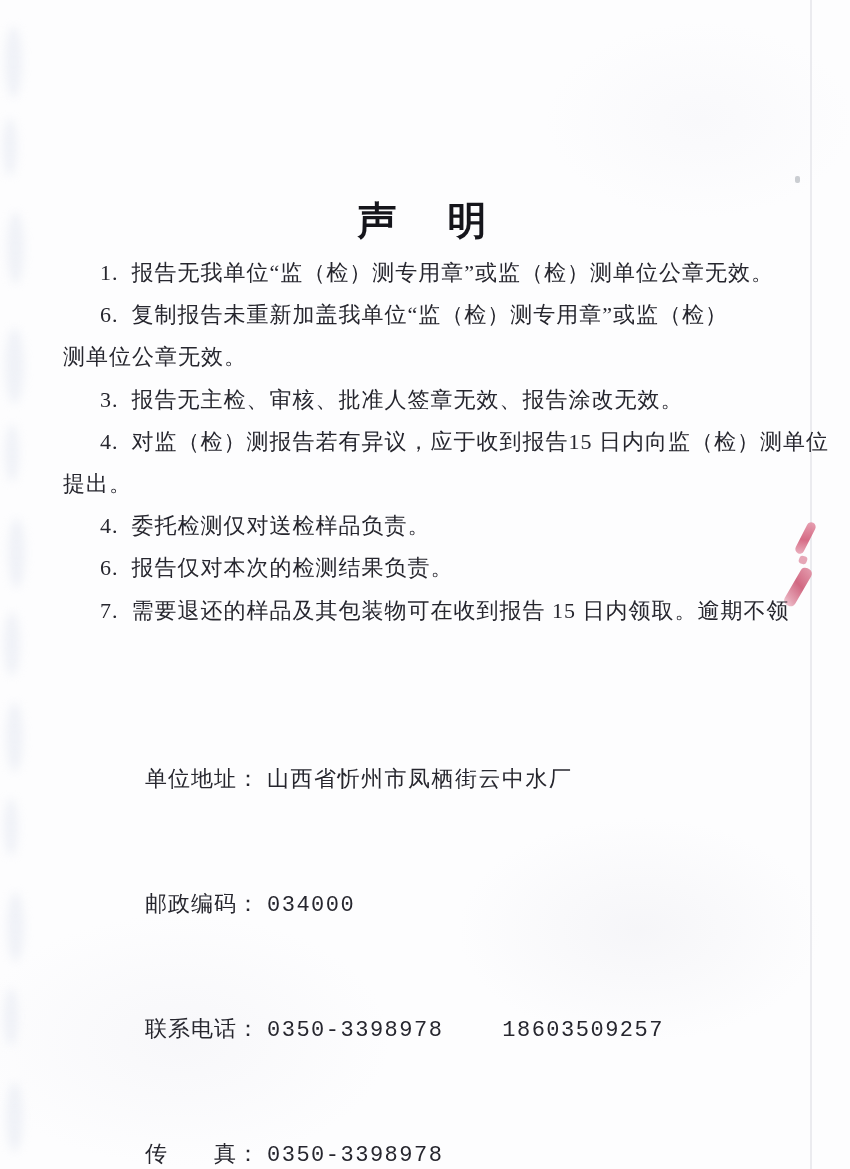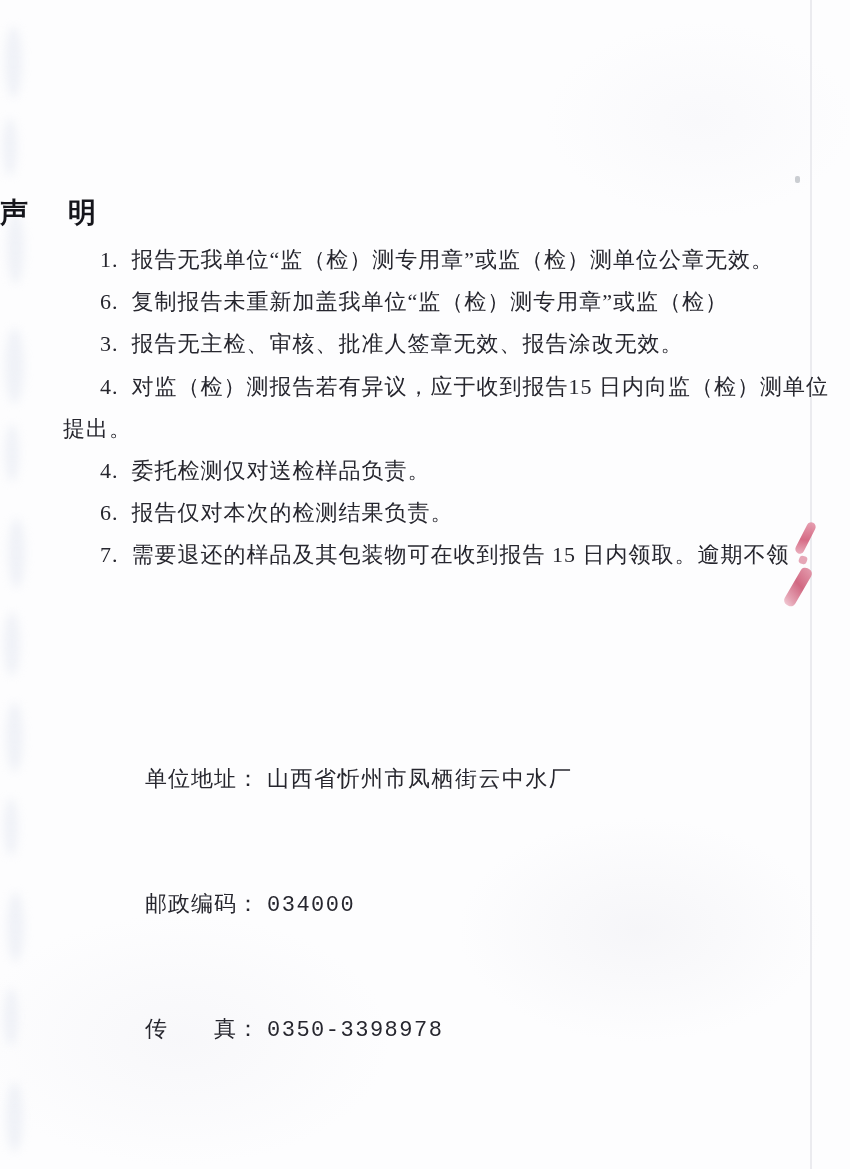--- a/index.html
+++ b/index.html
@@ -11,26 +11,26 @@
     background-image:
       radial-gradient(ellipse 260px 160px at 640px 930px, rgba(240,240,244,.55) 0%, rgba(240,240,244,0) 70%),
       radial-gradient(ellipse 300px 180px at 180px 1040px, rgba(242,242,246,.5) 0%, rgba(242,242,246,0) 70%),
       radial-gradient(ellipse 220px 140px at 700px 120px, rgba(244,244,248,.45) 0%, rgba(244,244,248,0) 70%);
     overflow:hidden;
     font-family:"Liberation Serif","DejaVu Serif",serif;
     color:#23232b;
   }
   .title{
     position:absolute;top:194px;left:0;width:100%;
-    margin:0;text-align:left;
+    margin:0;text-align:center;
     font-family:"Liberation Sans","DejaVu Sans",sans-serif;
-    font-size:28px;font-weight:bold;letter-spacing:6px;
+    font-size:39px;font-weight:bold;letter-spacing:6px;
     color:#15151b;
   }
-  .body-block{position:absolute;left:63px;top:239px;width:732px;}
+  .body-block{position:absolute;left:63px;top:252px;width:732px;}
   .body-block p{
     margin:0;line-height:42.2px;font-size:22px;
     letter-spacing:1px;white-space:pre;color:#26262e;
   }
   .body-block p.first{padding-left:37px;}
   .contact-block{position:absolute;left:112px;top:717px;}
   .contact-row{line-height:41px;font-size:22px;white-space:pre;color:#26262e;}
   .contact-row .label{display:inline-block;width:122px;letter-spacing:1px;}
   .contact-row .value{letter-spacing:1.5px;font-family:Liberation Mono, monospace;}
   
@@ -71,33 +71,37 @@
     <div class="stamp-stroke stroke-a"></div>
     <div class="stamp-stroke stroke-b"></div>
     <div class="stamp-stroke stroke-c"></div>
   </div>
 
   <h1 class="title">声　明</h1>
 
   <div class="body-block">
     <p class="first">1.  报告无我单位“监（检）测专用章”或监（检）测单位公章无效。</p>
     <p class="first">6.  复制报告未重新加盖我单位“监（检）测专用章”或监（检）</p>
+    <p class="cont">测单位公章无效。</p>
     <p class="first">3.  报告无主检、审核、批准人签章无效、报告涂改无效。</p>
     <p class="first">4.  对监（检）测报告若有异议，应于收到报告15 日内向监（检）测单位</p>
     <p class="cont">提出。</p>
     <p class="first">4.  委托检测仅对送检样品负责。</p>
     <p class="first">6.  报告仅对本次的检测结果负责。</p>
     <p class="first">7.  需要退还的样品及其包装物可在收到报告 15 日内领取。逾期不领</p>
   </div>
 
   <div class="contact-block">
     <div class="contact-row">
       <span class="label">单位地址：</span><span class="value">山西省忻州市凤栖街云中水厂</span>
     </div>
     <div class="contact-row">
       <span class="label">邮政编码：</span><span class="value">034000</span>
     </div>
     <div class="contact-row">
+      <span class="label">联系电话：</span><span class="value">0350-3398978    18603509257</span>
+    </div>
+    <div class="contact-row">
       <span class="label">传　　真：</span><span class="value">0350-3398978</span>
     </div>
   </div>
 
 </div>
 
 </body></html>

